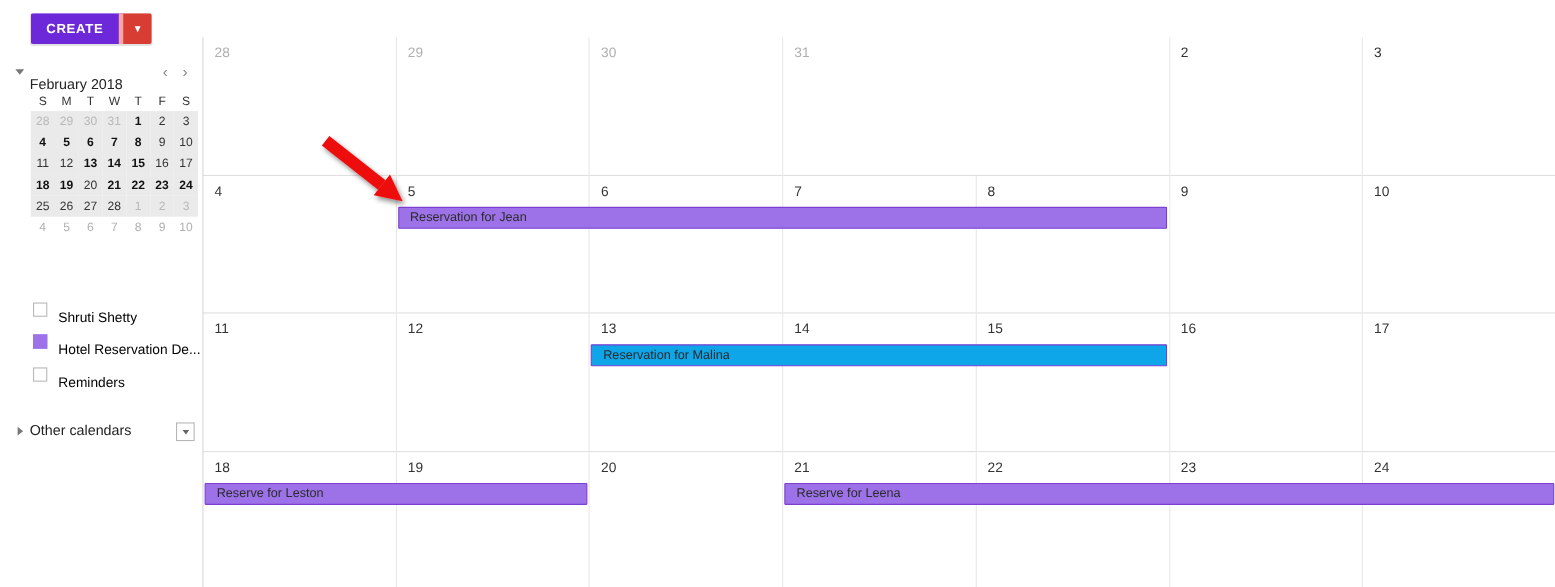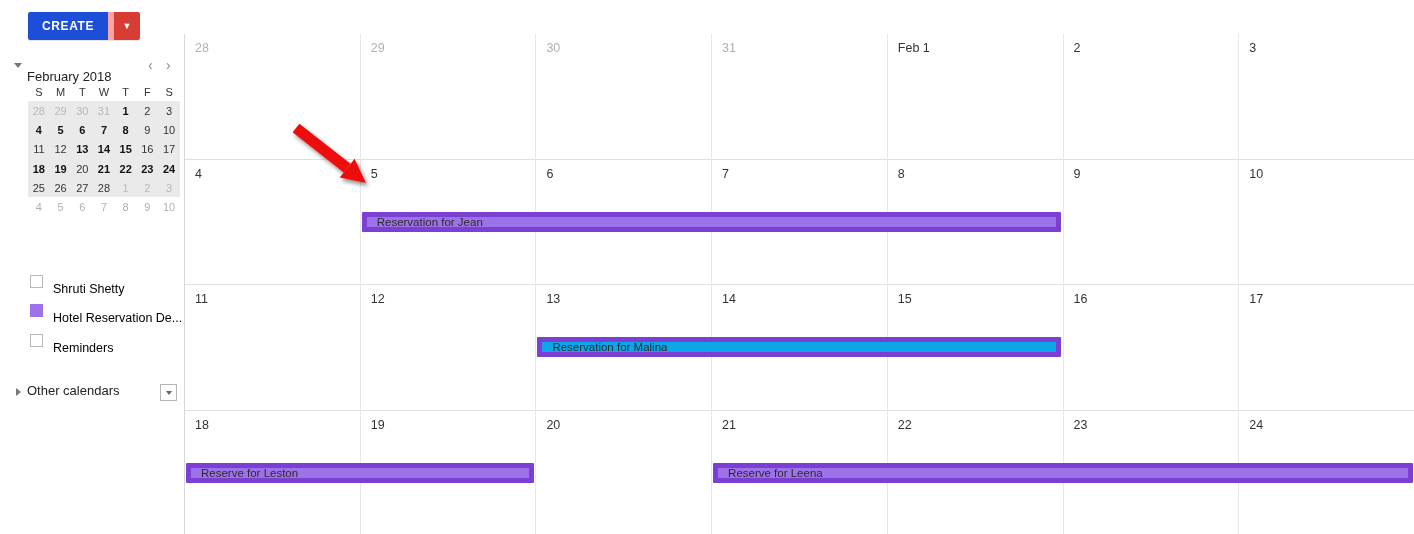--- a/index.html
+++ b/index.html
@@ -10,23 +10,23 @@
     -webkit-font-smoothing:antialiased;
   }
   #app{position:relative;width:1414px;height:534px;}
 
   
   #sidebar{position:absolute;left:0;top:0;width:184px;height:534px;background:#fff;}
 
   
   .create-wrap{position:absolute;left:28px;top:12px;height:28px;display:flex;
     border-radius:2px;overflow:hidden;box-shadow:0 1px 1px rgba(0,0,0,.12);}
-  .create-main{background:#1d4ed8;color:#fff;font-size:12px;font-weight:bold;
+  .create-main{background:#6d28d9;color:#fff;font-size:12px;font-weight:bold;
     letter-spacing:.6px;padding:0 14px;display:flex;align-items:center;
-    justify-content:center;border-right:6px solid #fca5a5;cursor:pointer;}
+    justify-content:center;border-right:4px solid #fca5a5;cursor:pointer;}
   .create-arrow{background:#d73d32;color:#fff;width:26px;display:flex;
     align-items:center;justify-content:center;font-size:9px;cursor:pointer;}
 
   
   .mini-head{position:absolute;left:14px;top:57px;width:170px;height:20px;}
   .mini-tri{position:absolute;left:0;top:6px;width:0;height:0;
     border-left:4.5px solid transparent;border-right:4.5px solid transparent;
     border-top:5px solid #777;cursor:pointer;}
   .mini-title{position:absolute;left:13px;top:12px;font-size:13px;color:#222;
     font-weight:400;white-space:nowrap;}
@@ -82,22 +82,22 @@
   .grid{position:absolute;left:0;top:34px;width:1230px;height:500px;}
   .wk{position:absolute;left:0;width:1230px;height:125.5px;
     border-bottom:1px solid #e0e0e0;box-sizing:border-box;}
   .cell{position:absolute;top:0;height:125.5px;width:175.7px;
     border-left:1px solid #e8e8e8;box-sizing:border-box;}
   .cell.first{border-left:1px solid #d8d8d8;}
   .daynum{position:absolute;left:10px;top:7px;font-size:12.5px;color:#333;}
   .daynum.mi{color:#b0b0b0;}
 
   .ev{position:absolute;height:20px;background:#9d72e8;
-    border:5px solid #a21caf;box-sizing:border-box;border-radius:1px;
-    display:flex;align-items:center;cursor:pointer;margin-top:24px;}
+    border:1px solid #a21caf;box-sizing:border-box;border-radius:1px;
+    display:flex;align-items:center;cursor:pointer;}
   .ev span{font-size:11.5px;color:#2b2b2b;padding-left:10px;white-space:nowrap;
     overflow:hidden;text-overflow:ellipsis;}
 
   
   #arrow{position:absolute;left:0;top:0;width:1414px;height:534px;
     pointer-events:none;}
 </style>
 </head>
 <body>
 
@@ -220,23 +220,20 @@
           </div>
           <div class="cell" style="left: 175.7px;">
             <div class="daynum mi">29</div>
           </div>
           <div class="cell" style="left: 351.4px;">
             <div class="daynum mi">30</div>
           </div>
           <div class="cell" style="left: 527.1px;">
             <div class="daynum mi">31</div>
           </div>
-          <div class="cell" style="left: 702.8px;">
-            <div class="daynum">Feb 1</div>
-          </div>
           <div class="cell" style="left: 878.5px;">
             <div class="daynum">2</div>
           </div>
           <div class="cell" style="left: 1054.2px;">
             <div class="daynum">3</div>
           </div>
         </div>
         <div class="wk" style="top: 125.5px;">
           <div class="cell first" style="left: 0px;">
             <div class="daynum">4</div>

